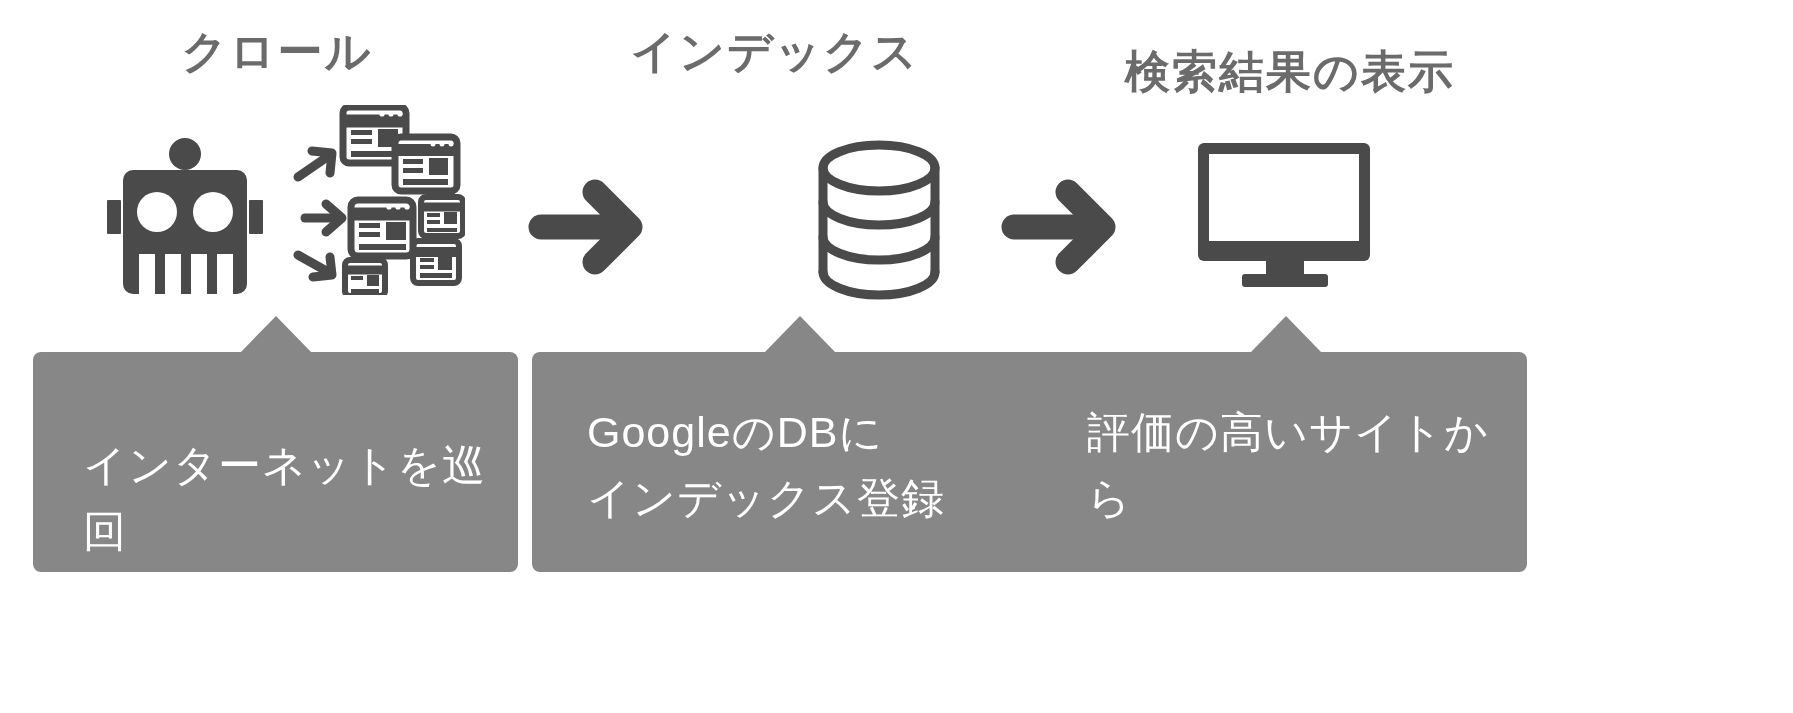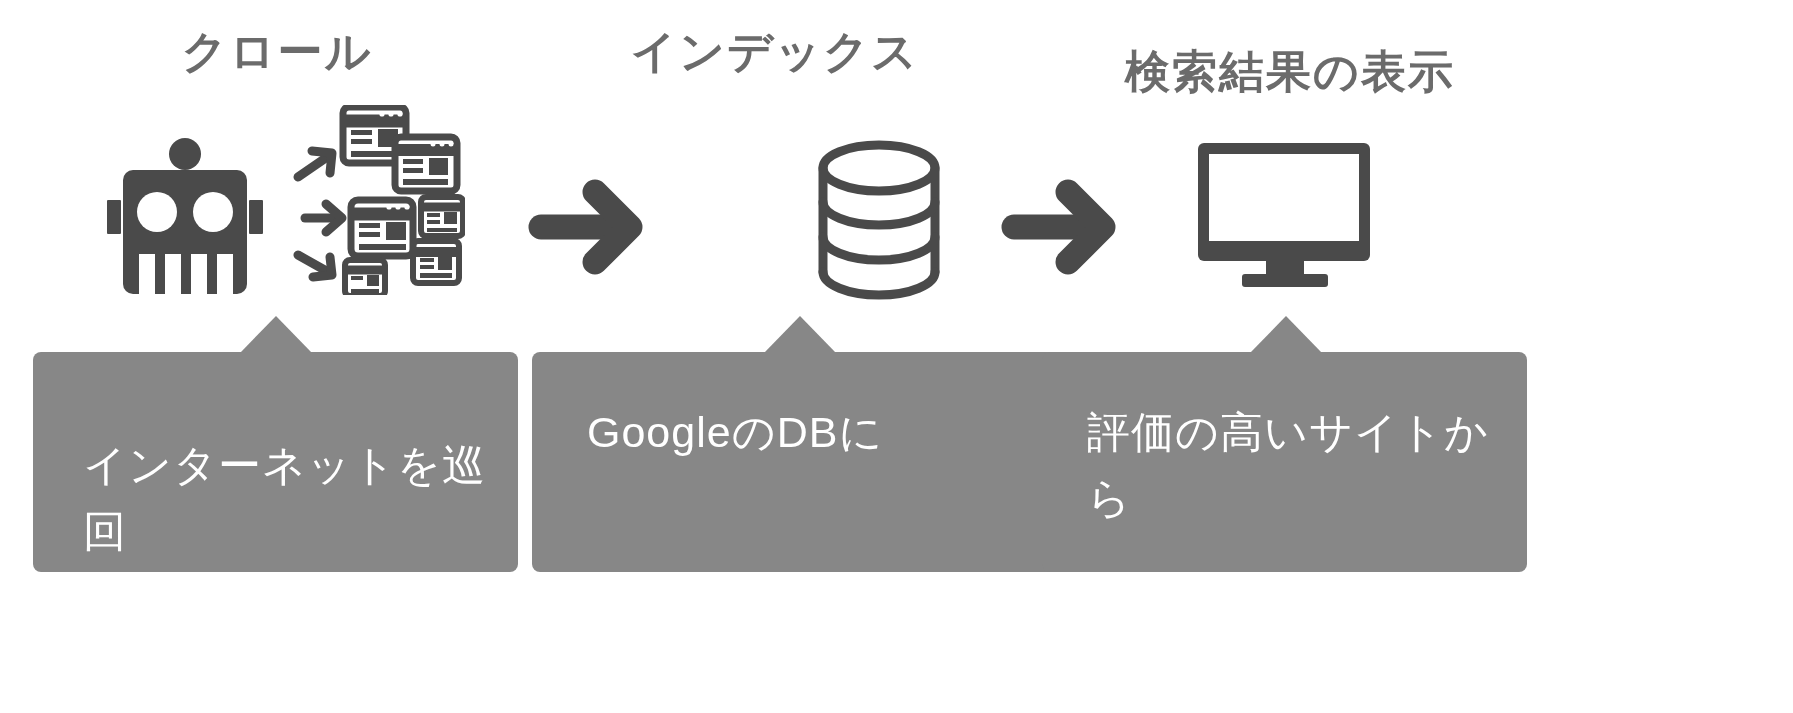--- a/index.html
+++ b/index.html
@@ -205,20 +205,21 @@
     <div class="pointer"></div>
     <div class="ctext" style="top:80px;">
       <span class="line">インターネットを巡回</span>
     </div>
   </div>
 
   <div class="callout" style="left:532px;top:352px;width:536px;height:220px;">
     <div class="pointer"></div>
     <div class="ctext" style="top:47px;left:55px;">
       <span class="line">GoogleのDBに</span>
+      <span class="line">インデックス登録</span>
     </div>
   </div>
 
   <div class="callout" style="left:1042px;top:352px;width:485px;height:220px;">
     <div class="pointer" style="left:244px;"></div>
     <div class="ctext" style="top:47px;left:45px;">
       <span class="line">評価の高いサイトから</span>
     </div>
   </div>
 

